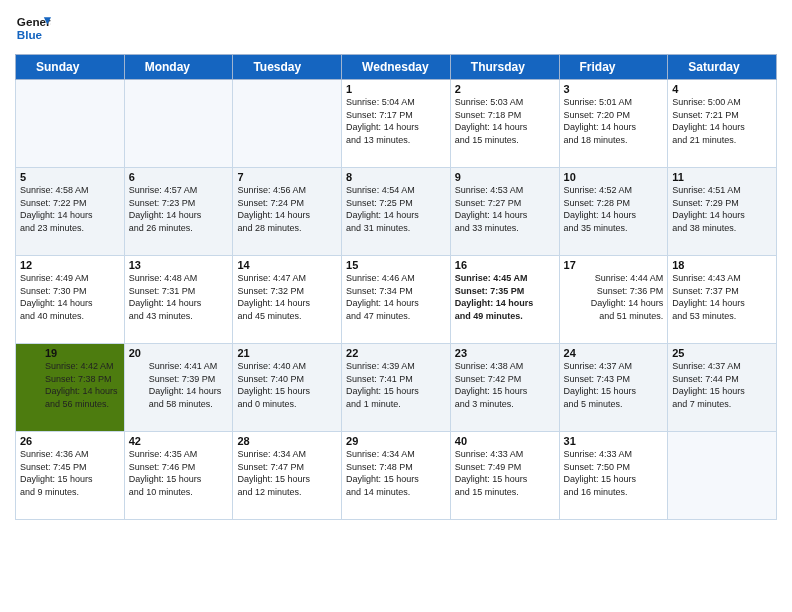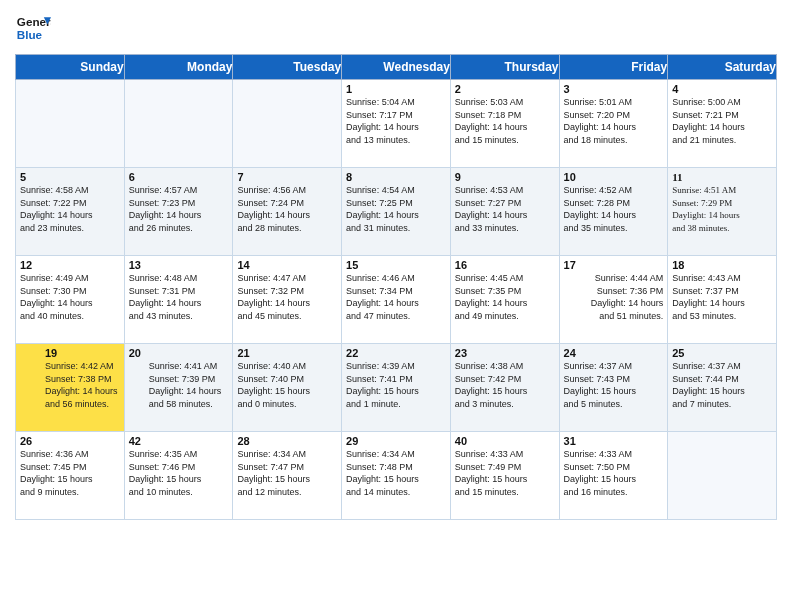--- a/index.html
+++ b/index.html
@@ -46,22 +46,22 @@
     .calendar {
       width: 100%;
       border-collapse: collapse;
       table-layout: fixed;
     }
     .calendar th {
       background-color: #1565C0;
       color: #fff;
       font-size: 12px;
       font-weight: bold;
-      padding: 5px 0;
-      text-align: right;
+      padding: 5px 20px;
+      text-align: left;
       border: 1px solid #a0b4d0;
     }
     .calendar td {
       vertical-align: top;
       border: 1px solid #c8d8e8;
       padding: 3px 4px;
       font-size: 9.5px;
       color: #222;
       height: 88px;
       background: #fff;
@@ -192,21 +192,21 @@
 Daylight: 14 hours
 and 33 minutes.</div>
           </td>
           <td style="background: rgb(240, 244, 248);">
             <span class="day-num">10</span>
             <div class="day-info" style="white-space: pre-line;">Sunrise: 4:52 AM
 Sunset: 7:28 PM
 Daylight: 14 hours
 and 35 minutes.</div>
           </td>
-          <td style="background: rgb(240, 244, 248); font-family: Liberation Serif, serif;">
+          <td style="background: rgb(240, 244, 248);">
             <span class="day-num">11</span>
             <div class="day-info" style="white-space: pre-line;">Sunrise: 4:51 AM
 Sunset: 7:29 PM
 Daylight: 14 hours
 and 38 minutes.</div>
           </td>
         </tr>
         <tr>
           <td style="background: rgb(255, 255, 255);">
             <span class="day-num">12</span>
@@ -231,42 +231,42 @@
           </td>
           <td style="background: rgb(255, 255, 255);">
             <span class="day-num">15</span>
             <div class="day-info" style="white-space: pre-line;">Sunrise: 4:46 AM
 Sunset: 7:34 PM
 Daylight: 14 hours
 and 47 minutes.</div>
           </td>
           <td style="background: rgb(255, 255, 255); margin-top: 8px;">
             <span class="day-num">16</span>
-            <div class="day-info" style="white-space: pre-line;">Sunrise: 4:45 AM
+            <div class="day-info" style="white-space: pre-line; font-weight: bold;">Sunrise: 4:45 AM
 Sunset: 7:35 PM
 Daylight: 14 hours
 and 49 minutes.</div>
           </td>
           <td style="background: rgb(255, 255, 255);">
             <span class="day-num">17</span>
             <div class="day-info" style="white-space: pre-line; text-align: right;">Sunrise: 4:44 AM
 Sunset: 7:36 PM
 Daylight: 14 hours
 and 51 minutes.</div>
           </td>
           <td style="background: rgb(255, 255, 255);">
             <span class="day-num">18</span>
             <div class="day-info" style="white-space: pre-line;">Sunrise: 4:43 AM
 Sunset: 7:37 PM
 Daylight: 14 hours
 and 53 minutes.</div>
           </td>
         </tr>
         <tr>
-          <td style="background: #fde047; padding-left: 29px;">
+          <td style="background: #4d7c0f; padding-left: 29px;">
             <span class="day-num">19</span>
             <div class="day-info" style="white-space: pre-line;">Sunrise: 4:42 AM
 Sunset: 7:38 PM
 Daylight: 14 hours
 and 56 minutes.</div>
           </td>
           <td style="background: rgb(240, 244, 248);">
             <span class="day-num">20</span>
             <div class="day-info" style="white-space: pre-line; margin-left: 20px;">Sunrise: 4:41 AM
 Sunset: 7:39 PM

